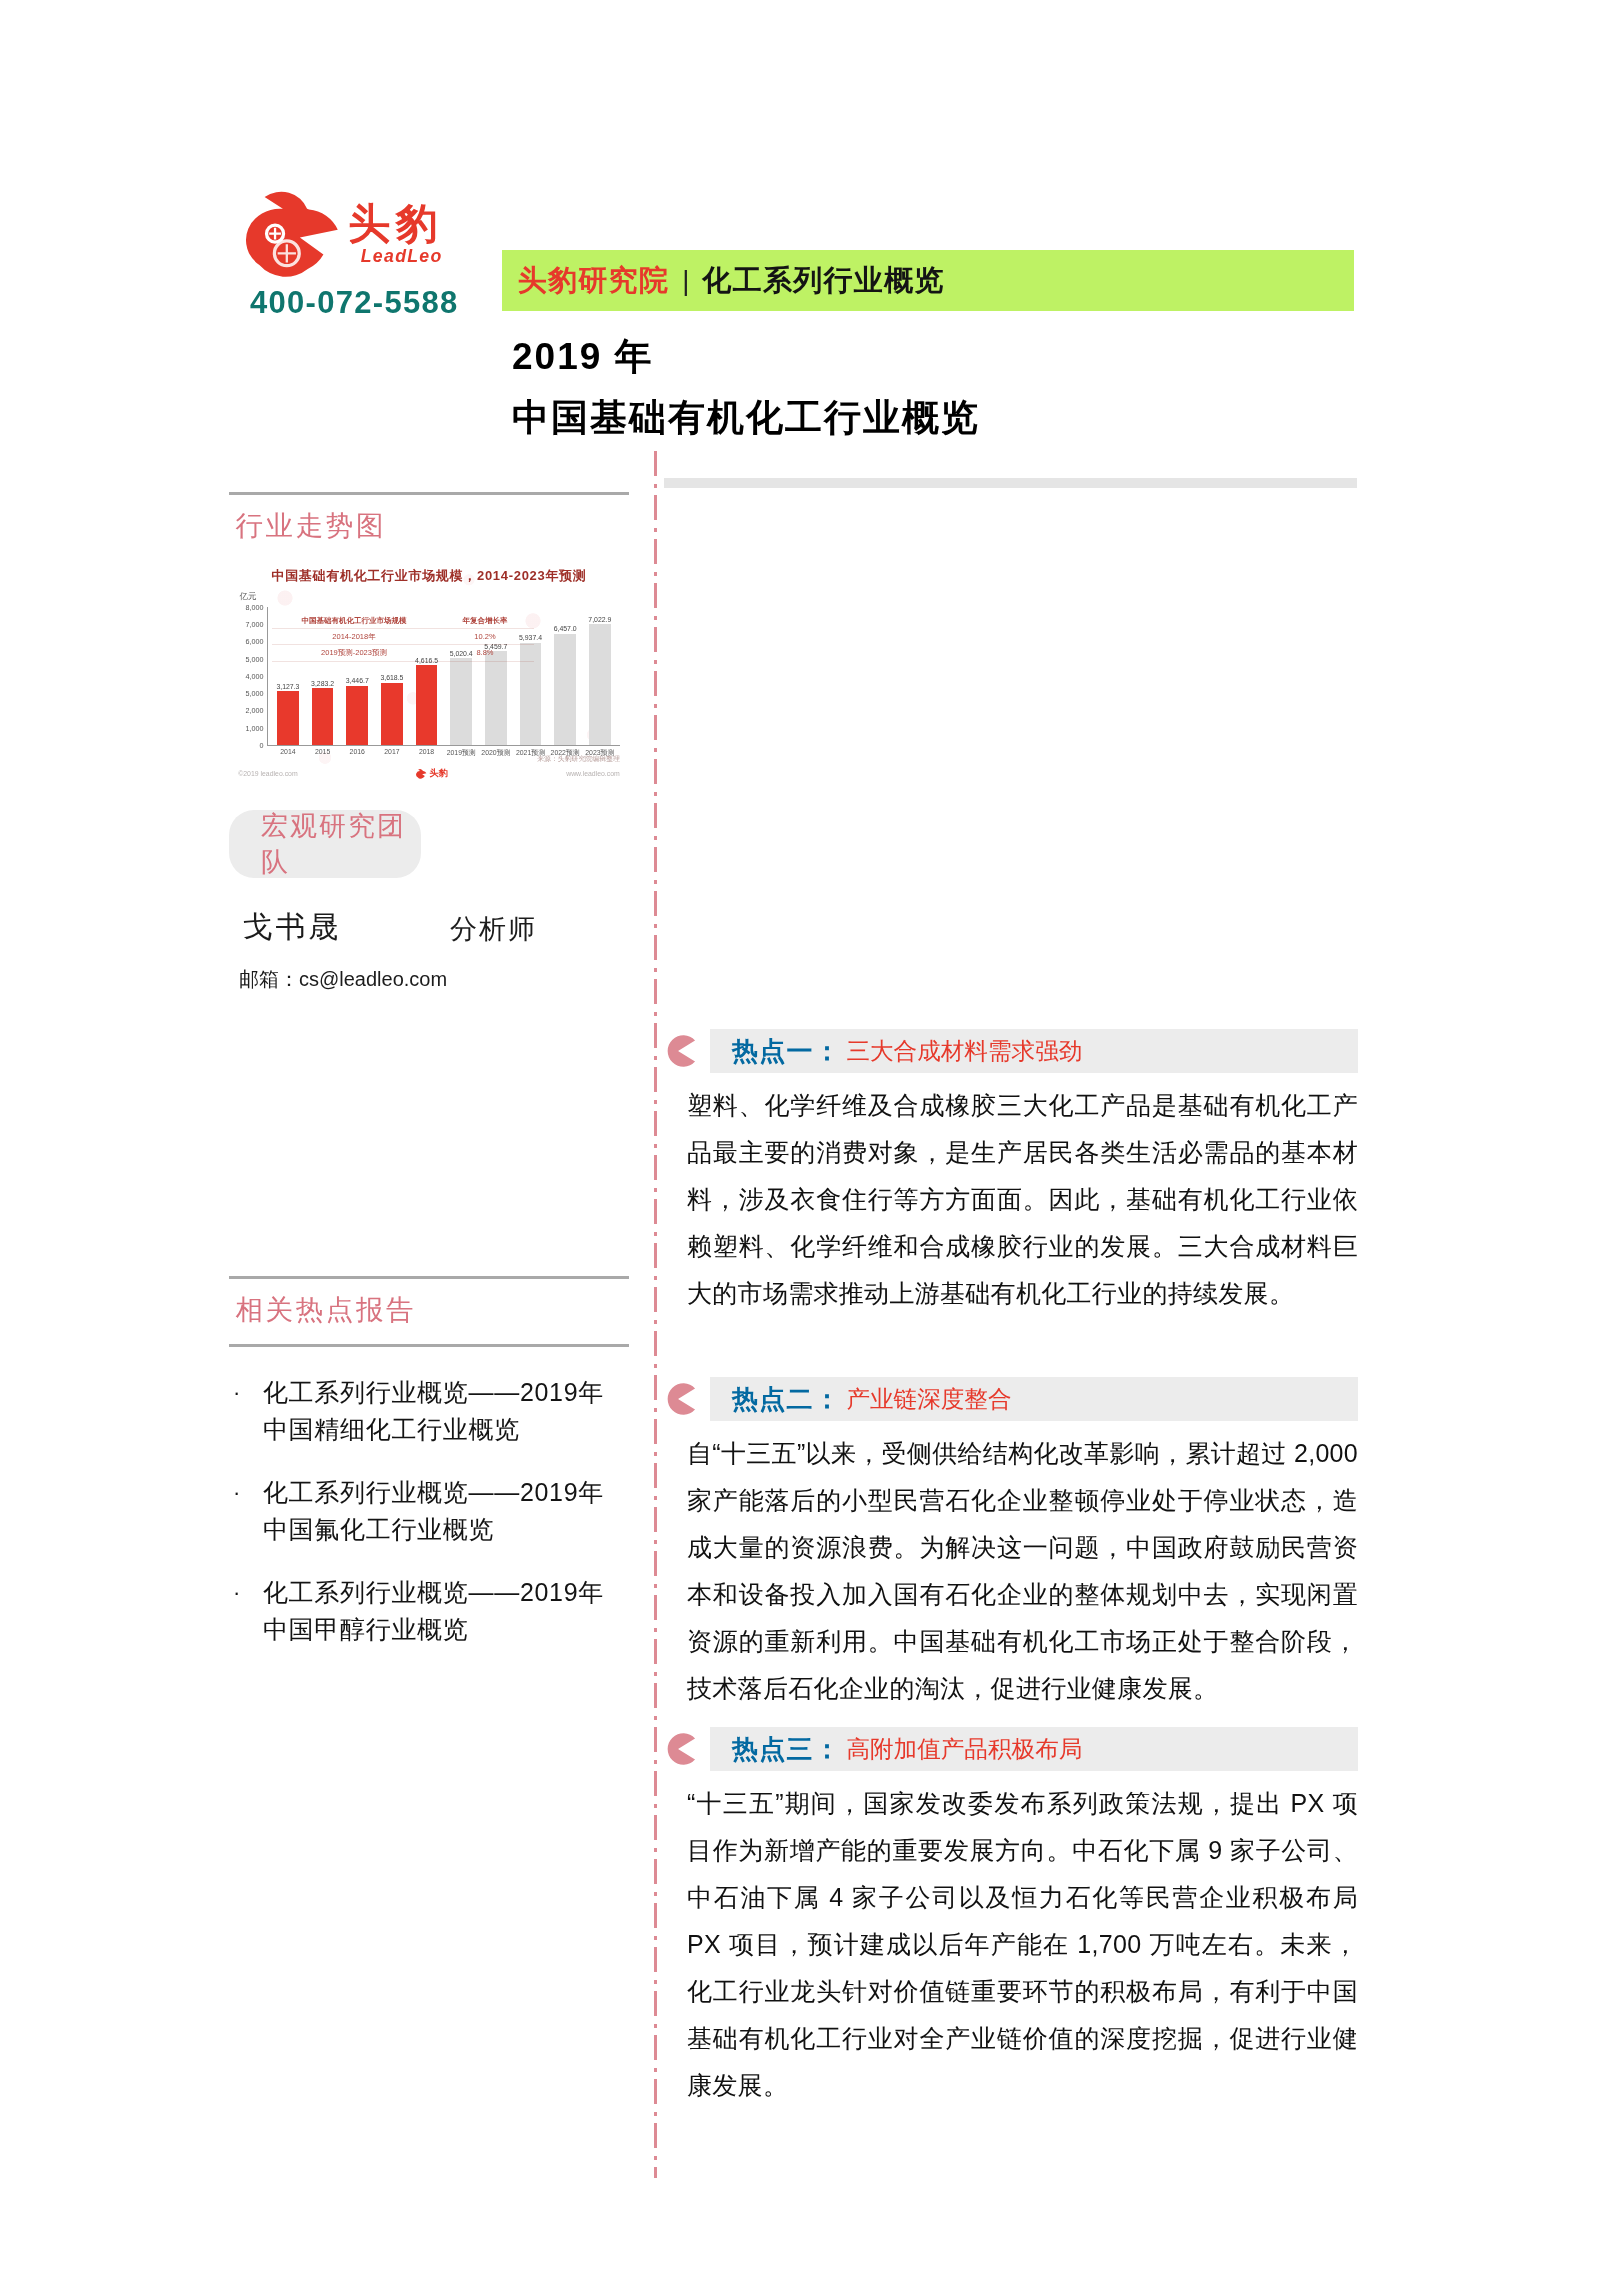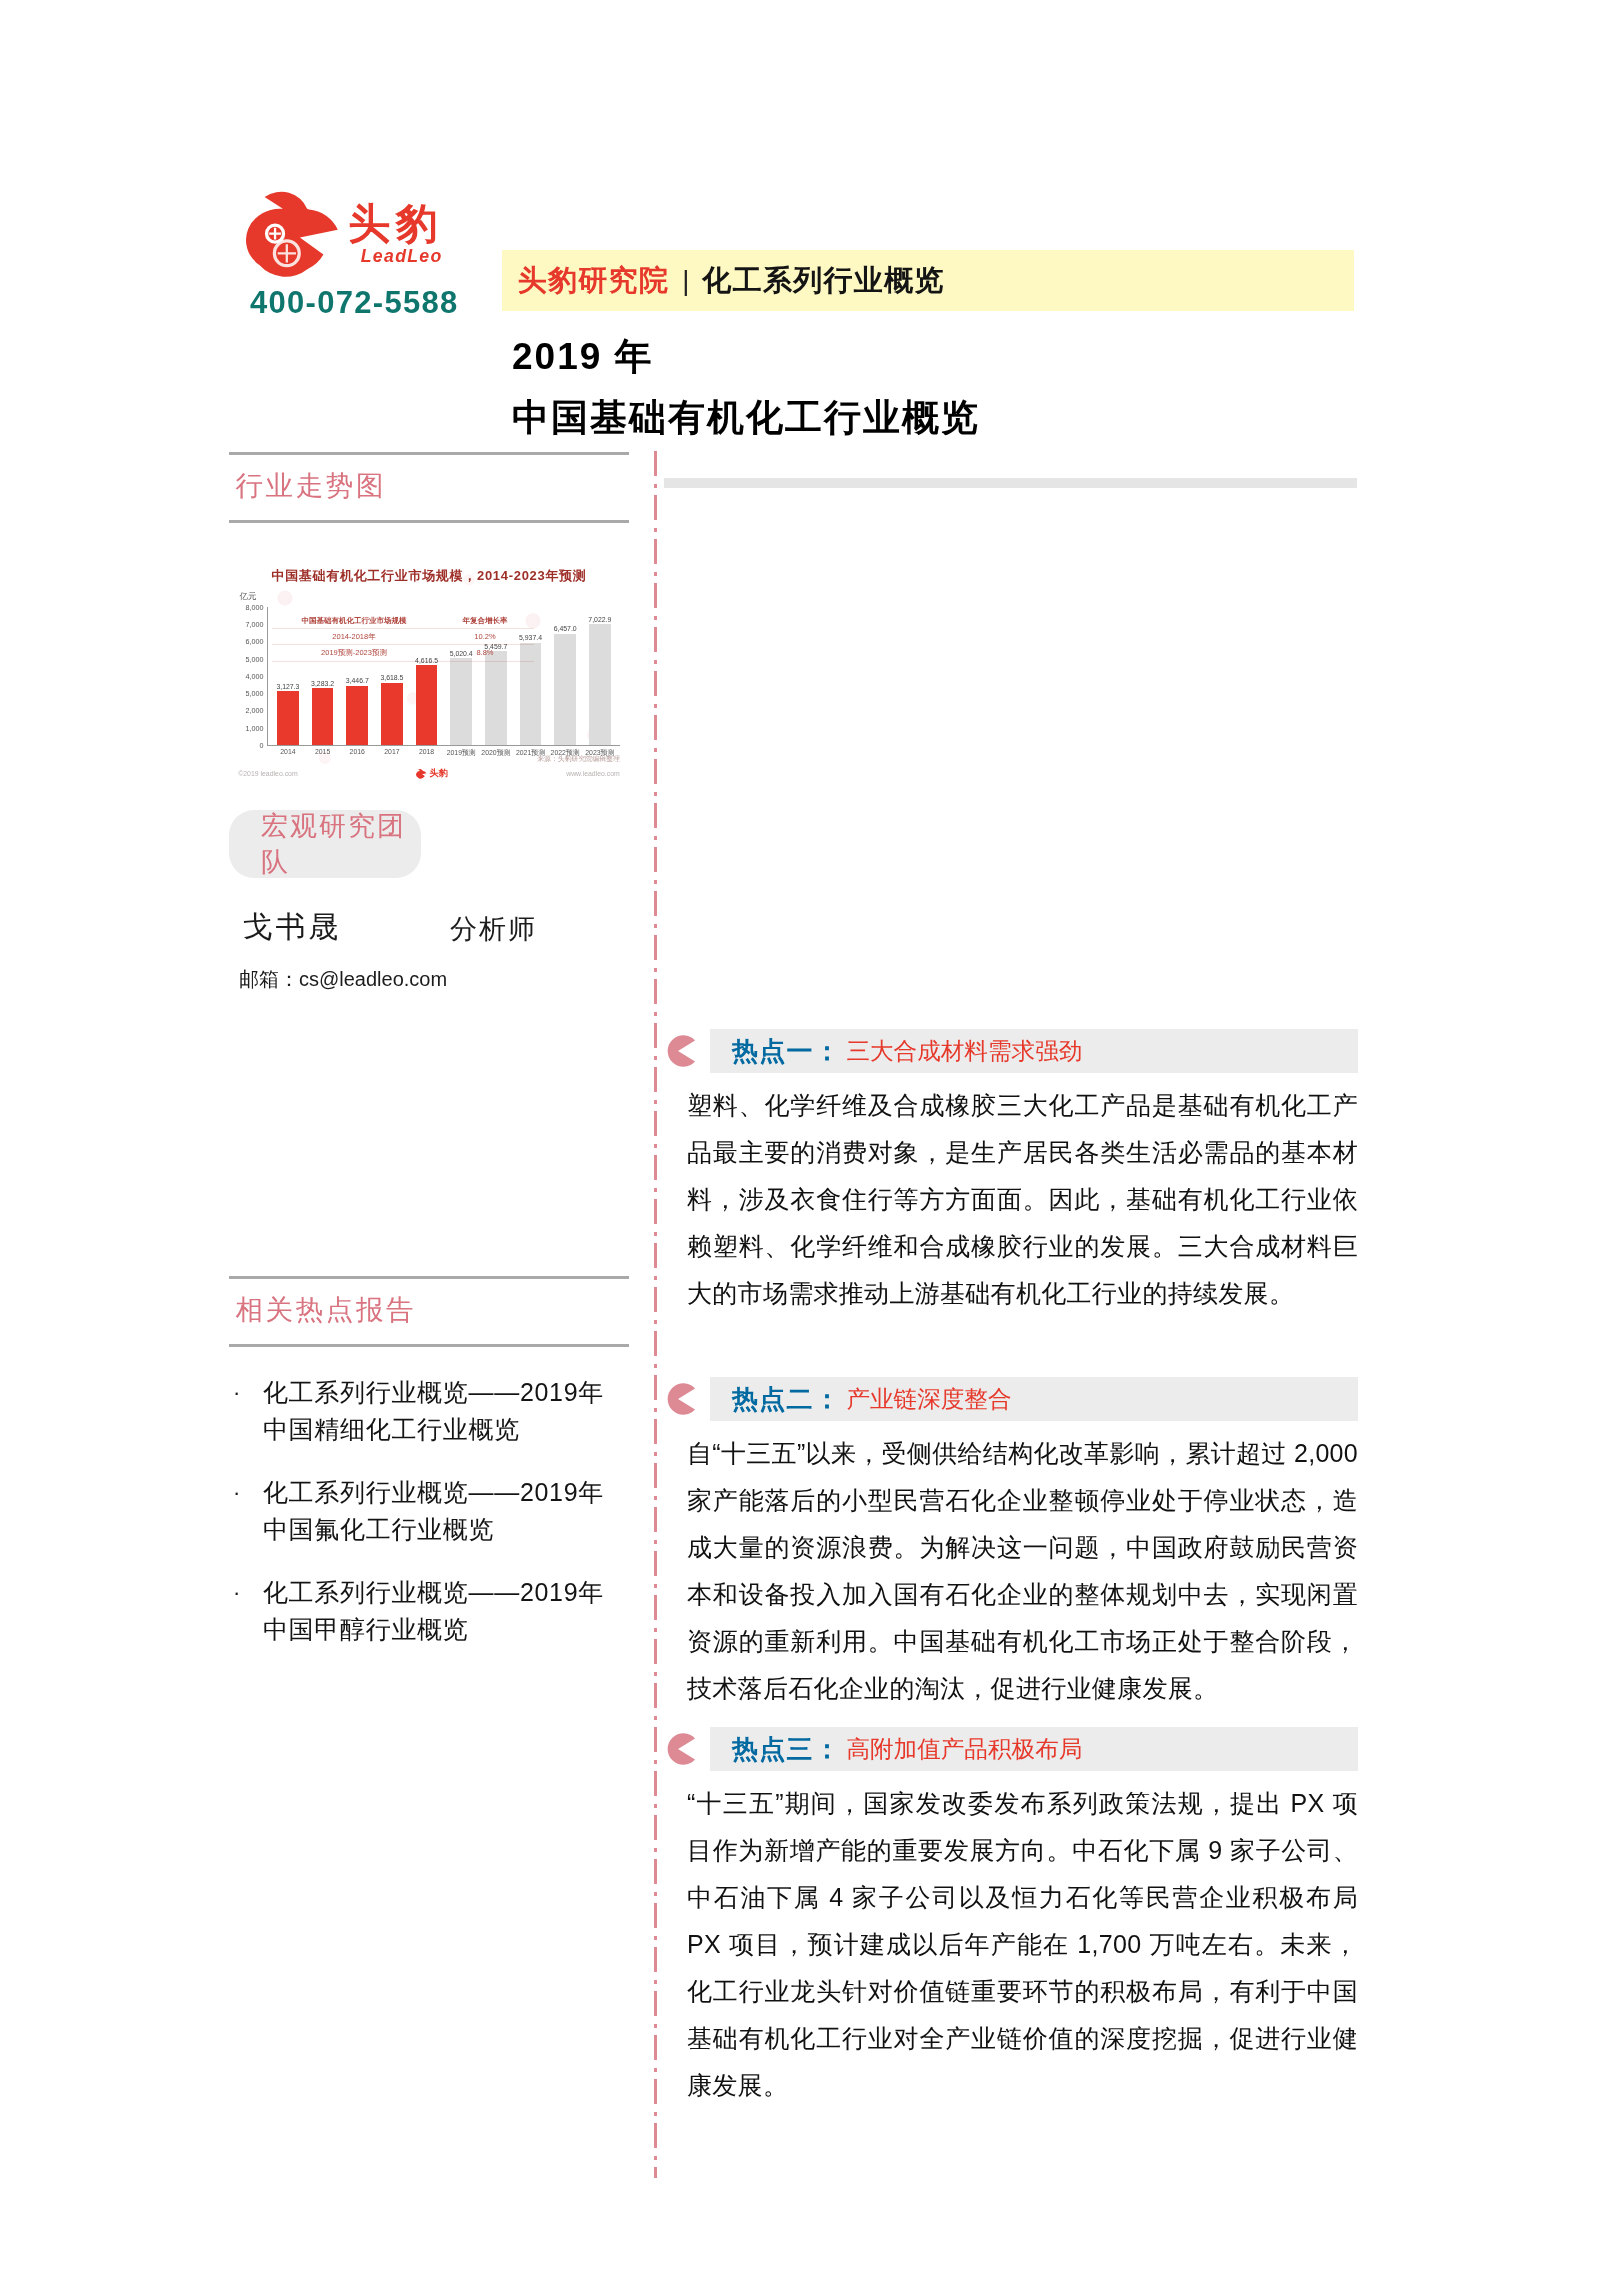--- a/index.html
+++ b/index.html
@@ -8,33 +8,33 @@
     font-family:"Liberation Sans","DejaVu Sans",sans-serif;color:#111;
   }
   
   .logo{position:absolute;left:245px;top:191px;display:flex;align-items:flex-start;}
   .logo svg{width:98px;height:88px;display:block;}
   .logo-text{margin-left:5.2px;color:#e6392b;}
   .logo-cn{font-size:42px;font-weight:bold;letter-spacing:5.2px;line-height:48px;margin-top:9.2px;}
   .logo-en{font-size:17.7px;font-weight:bold;font-style:italic;letter-spacing:1.3px;text-align:right;margin-top:-2.6px;}
   .phone{position:absolute;left:250px;top:285px;font-size:31px;font-weight:bold;color:#0f766e;letter-spacing:1.3px;}
   
-  .header-bar{position:absolute;left:502px;top:250px;width:852px;height:61px;background:#fef9c3;
+  .header-bar{position:absolute;left:502px;top:250px;width:852px;height:61px;background:#bef264;
     display:flex;align-items:center;padding-left:15.7px;box-sizing:border-box;}
   .header-institute{color:#e6392b;font-size:29px;font-weight:bold;letter-spacing:1.3px;}
   .header-divider{color:#222;font-size:27.5px;margin:0 13px;font-weight:normal;}
   .header-series{color:#141414;font-size:29px;font-weight:bold;letter-spacing:1.3px;}
   
   .doc-title{position:absolute;left:512px;top:326px;font-size:37px;font-weight:bold;color:#000;
     line-height:61px;letter-spacing:2px;}
   
   .side-header{position:absolute;left:229px;width:400px;border-top:3.3px solid #a9a9a9;border-bottom:3.3px solid #a9a9a9;
     box-sizing:border-box;padding:13px 0 15.7px 6.5px;}
   .side-header .t{color:#d8737f;font-size:27.5px;letter-spacing:2.6px;}
-  .trend-header{top:452px;}
+  .trend-header{top:492px;}
   .reports-header{top:1276px;}
   
   .chart-card{position:absolute;left:229px;top:557px;width:400px;height:228px;background:#fff;
     background-image:
       radial-gradient(circle at 14% 18%, rgba(228,120,128,.10) 0 7.2px, transparent 7.9px),
       radial-gradient(circle at 46% 62%, rgba(228,120,128,.08) 0 5.9px, transparent 6.5px),
       radial-gradient(circle at 76% 28%, rgba(228,120,128,.10) 0 7.2px, transparent 7.9px),
       radial-gradient(circle at 91% 78%, rgba(228,120,128,.08) 0 5.9px, transparent 6.5px),
       radial-gradient(circle at 24% 88%, rgba(228,120,128,.08) 0 5.9px, transparent 6.5px),
       radial-gradient(circle at 60% 10%, rgba(228,120,128,.07) 0 5.2px, transparent 5.9px);

